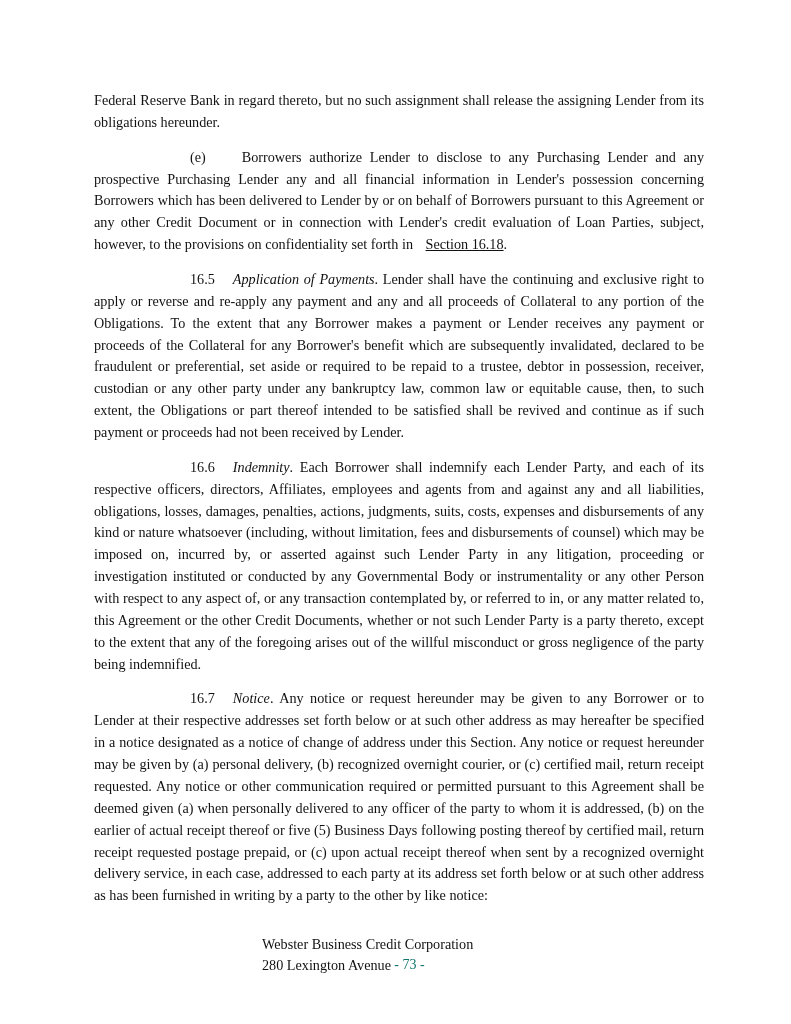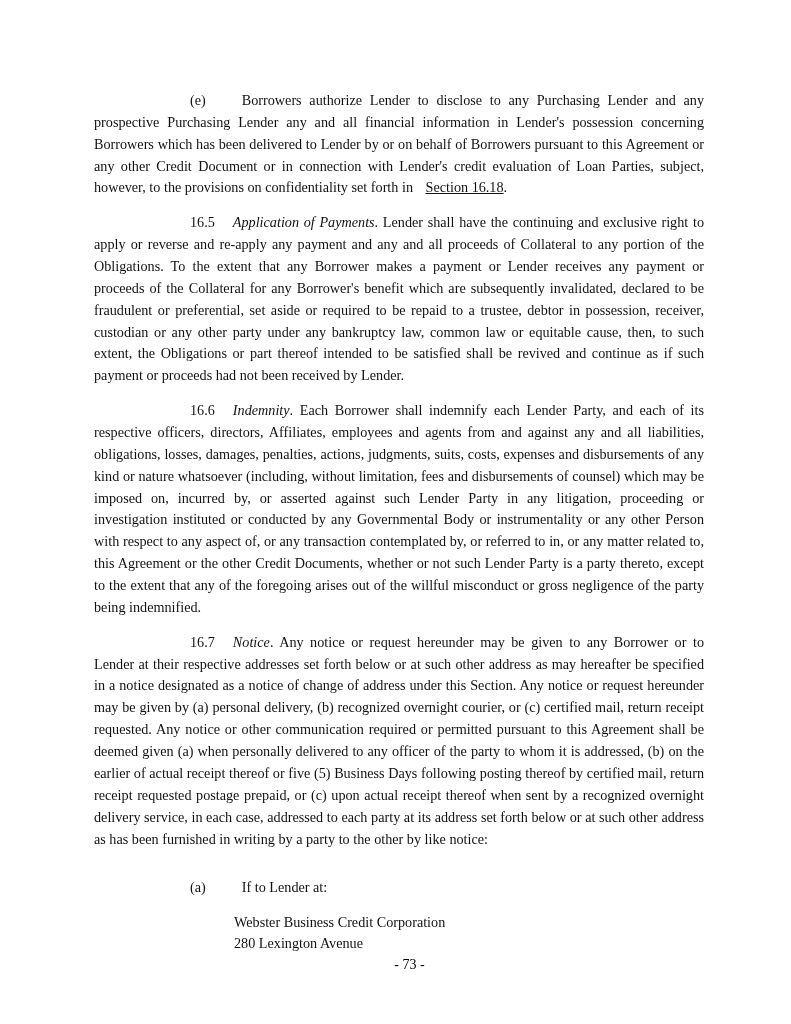--- a/index.html
+++ b/index.html
@@ -43,53 +43,53 @@
     text-indent: 0;
     padding-left: 96px;
     text-align: left;
   }
   .addr {
     margin: 0;
     padding-left: 140px;
     text-align: left;
     line-height: 1.45;
   }
-  .addr-line { display: block; }
+  .addr-line { display: block; margin-left: 28px; }
   .pagenum {
     position: absolute;
     left: 0;
     right: 0;
     top: 957px;
     text-align: center;
     font-family: "Liberation Serif", "DejaVu Serif", serif;
     font-size: 14px;
-    color: #000000;
+    color: #0f766e;
     margin-left: 28px;
   }
   .spacer-a { height: 14px; }
 </style>
 </head>
 <body>
 
 <div class="page">
 
   <div class="content">
 
+    <p class="plain">Federal Reserve Bank in regard thereto, but no such assignment shall release the assigning Lender from its obligations hereunder.</p>
 
     <p class="first-line-indent"><span>(e)</span><span style="display:inline-block;width:36px"></span><span>Borrowers authorize Lender to disclose to any Purchasing Lender and any prospective Purchasing Lender any and all financial information in Lender's possession concerning Borrowers which has been delivered to Lender by or on behalf of Borrowers pursuant to this Agreement or any other Credit Document or in connection with Lender's credit evaluation of Loan Parties, subject, however, to the provisions on confidentiality set forth in </span><span class="underline">Section 16.18</span><span>.</span></p>
 
     <p class="first-line-indent"><span>16.5</span><span style="display:inline-block;width:18px"></span><span class="italic-bold">Application of Payments</span><span>. Lender shall have the continuing and exclusive right to apply or reverse and re-apply any payment and any and all proceeds of Collateral to any portion of the Obligations. To the extent that any Borrower makes a payment or Lender receives any payment or proceeds of the Collateral for any Borrower's benefit which are subsequently invalidated, declared to be fraudulent or preferential, set aside or required to be repaid to a trustee, debtor in possession, receiver, custodian or any other party under any bankruptcy law, common law or equitable cause, then, to such extent, the Obligations or part thereof intended to be satisfied shall be revived and continue as if such payment or proceeds had not been received by Lender.</span></p>
 
     <p class="first-line-indent"><span>16.6</span><span style="display:inline-block;width:18px"></span><span class="italic-bold">Indemnity</span><span>. Each Borrower shall indemnify each Lender Party, and each of its respective officers, directors, Affiliates, employees and agents from and against any and all liabilities, obligations, losses, damages, penalties, actions, judgments, suits, costs, expenses and disbursements of any kind or nature whatsoever (including, without limitation, fees and disbursements of counsel) which may be imposed on, incurred by, or asserted against such Lender Party in any litigation, proceeding or investigation instituted or conducted by any Governmental Body or instrumentality or any other Person with respect to any aspect of, or any transaction contemplated by, or referred to in, or any matter related to, this Agreement or the other Credit Documents, whether or not such Lender Party is a party thereto, except to the extent that any of the foregoing arises out of the willful misconduct or gross negligence of the party being indemnified.</span></p>
 
     <p class="first-line-indent"><span>16.7</span><span style="display:inline-block;width:18px"></span><span class="italic-bold">Notice</span><span>. Any notice or request hereunder may be given to any Borrower or to Lender at their respective addresses set forth below or at such other address as may hereafter be specified in a notice designated as a notice of change of address under this Section. Any notice or request hereunder may be given by (a) personal delivery, (b) recognized overnight courier, or (c) certified mail, return receipt requested. Any notice or other communication required or permitted pursuant to this Agreement shall be deemed given (a) when personally delivered to any officer of the party to whom it is addressed, (b) on the earlier of actual receipt thereof or five (5) Business Days following posting thereof by certified mail, return receipt requested postage prepaid, or (c) upon actual receipt thereof when sent by a recognized overnight delivery service, in each case, addressed to each party at its address set forth below or at such other address as has been furnished in writing by a party to the other by like notice:</span></p>
 
     <div class="spacer-a"></div>
 
-    <p class="block-a"><span>(a)</span><span style="display:inline-block;width:36px"></span><span>If to Lender at:</span></p>
 
     <p class="addr">
       <span class="addr-line">Webster Business Credit Corporation</span>
       <span class="addr-line">280 Lexington Avenue</span>
     </p>
 
   </div>
 
   <div class="pagenum">- 73 -</div>
 

